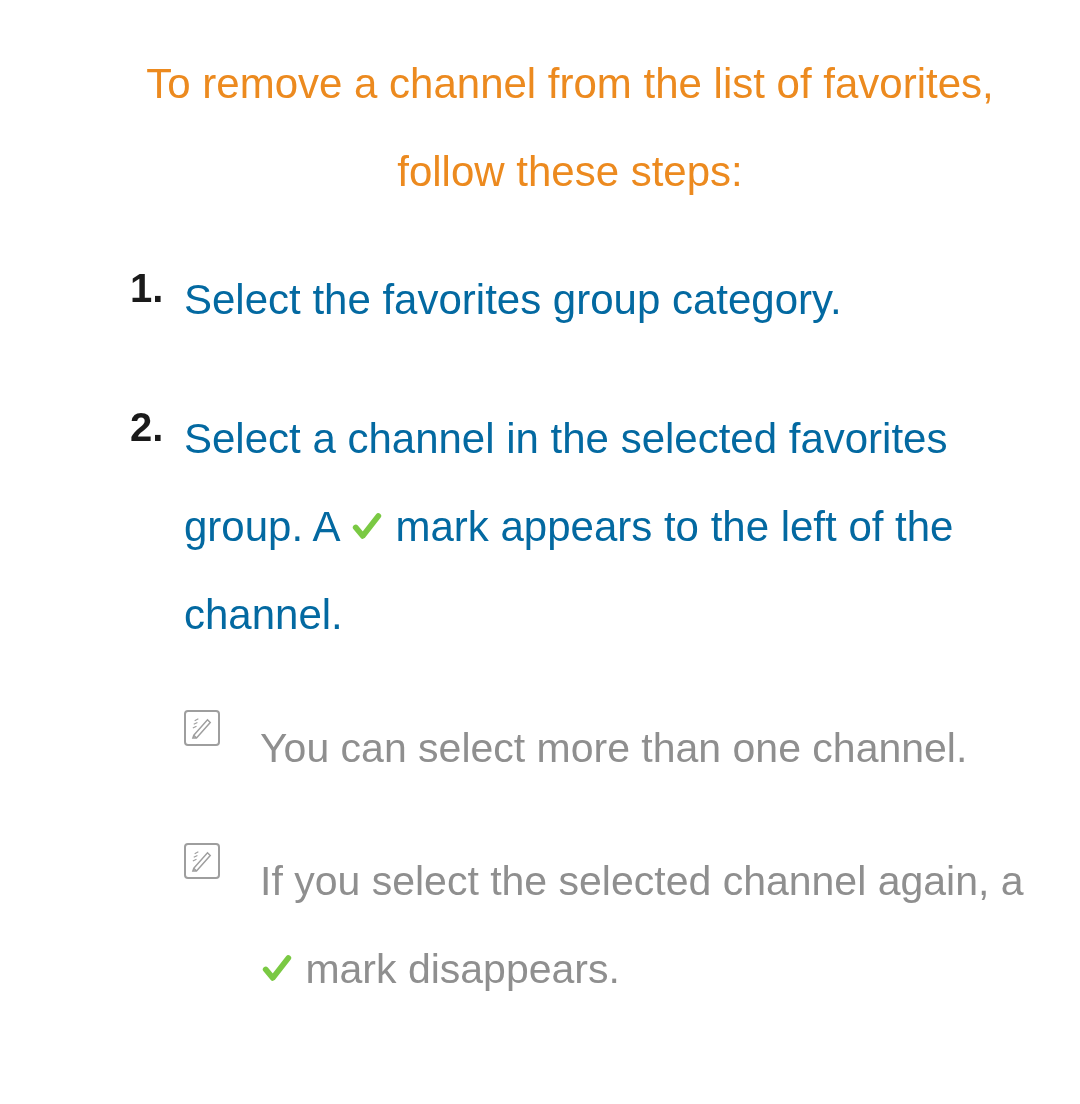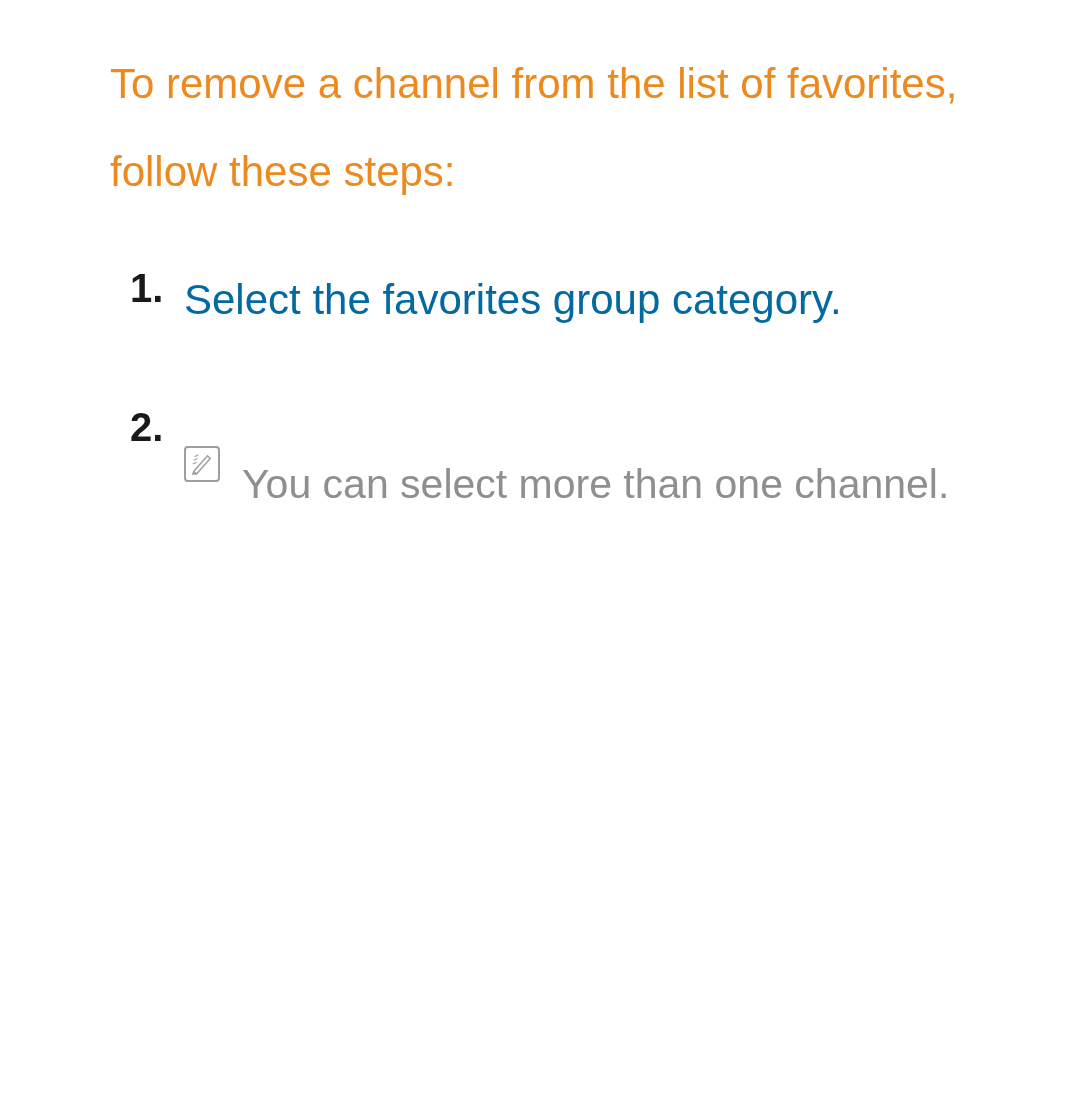--- a/index.html
+++ b/index.html
@@ -13,20 +13,21 @@
       background: #ffffff;
       font-family: Arial, Helvetica, sans-serif;
       padding: 40px 50px 0 110px;
     }
     .heading {
       color: #ec8a1f;
       font-size: 42px;
       line-height: 2.1;
       margin-bottom: 40px;
       font-weight: 400;
+      text-align: center;
     }
     .steps {
       padding-left: 20px;
     }
     .step {
       display: flex;
       margin-bottom: 50px;
     }
     .step-num {
       color: #1a1a1a;
@@ -53,20 +54,21 @@
     .check-icon svg {
       width: 100%;
       height: 100%;
     }
     .notes {
       margin-top: 45px;
     }
     .note {
       display: flex;
       margin-bottom: 45px;
+      gap: 18px;
     }
     .note-icon {
       min-width: 58px;
       padding-top: 6px;
     }
     .note-icon-box {
       width: 36px;
       height: 36px;
       border: 2px solid #9e9e9e;
       border-radius: 4px;
@@ -96,31 +98,51 @@
   <div class="step">
     <div class="step-num">1.</div>
     <div class="step-body">
       <div class="step-text">Select the favorites group category.</div>
     </div>
   </div>
 
   <div class="step">
     <div class="step-num">2.</div>
     <div class="step-body">
+      <div class="step-text">
+        <span>Select a channel in the selected favorites group. A </span><span class="check-icon"><svg viewBox="0 0 24 24">
+              <path d="M4 13 L9 19 L20 5" stroke="#7ac943" stroke-width="4" fill="none" stroke-linecap="round" stroke-linejoin="round"></path>
+            </svg></span><span> mark appears to the left of the channel.</span>
+      </div>
 
       <div class="notes">
         <div class="note">
           <div class="note-icon">
             <div class="note-icon-box">
               <svg viewBox="0 0 24 24">
                   <path d="M3 20 L18 3 L21 6 L6 23 L2 23 Z M3 20 L6 23" stroke="#9e9e9e" stroke-width="1.6" fill="none"></path>
                   <path d="M4 4 L8 2 M3 8 L7 6 M2 12 L6 10" stroke="#9e9e9e" stroke-width="1.2" fill="none"></path>
                 </svg>
             </div>
           </div>
           <div class="note-text">You can select more than one channel.</div>
         </div>
 
+        <div class="note">
+          <div class="note-icon">
+            <div class="note-icon-box">
+              <svg viewBox="0 0 24 24">
+                  <path d="M3 20 L18 3 L21 6 L6 23 L2 23 Z M3 20 L6 23" stroke="#9e9e9e" stroke-width="1.6" fill="none"></path>
+                  <path d="M4 4 L8 2 M3 8 L7 6 M2 12 L6 10" stroke="#9e9e9e" stroke-width="1.2" fill="none"></path>
+                </svg>
+            </div>
+          </div>
+          <div class="note-text">
+            <span>If you select the selected channel again, a </span><span class="check-icon"><svg viewBox="0 0 24 24">
+                  <path d="M4 13 L9 19 L20 5" stroke="#7ac943" stroke-width="4" fill="none" stroke-linecap="round" stroke-linejoin="round"></path>
+                </svg></span><span> mark disappears.</span>
+          </div>
+        </div>
       </div>
     </div>
   </div>
 
 </div>
 
 </body></html>

